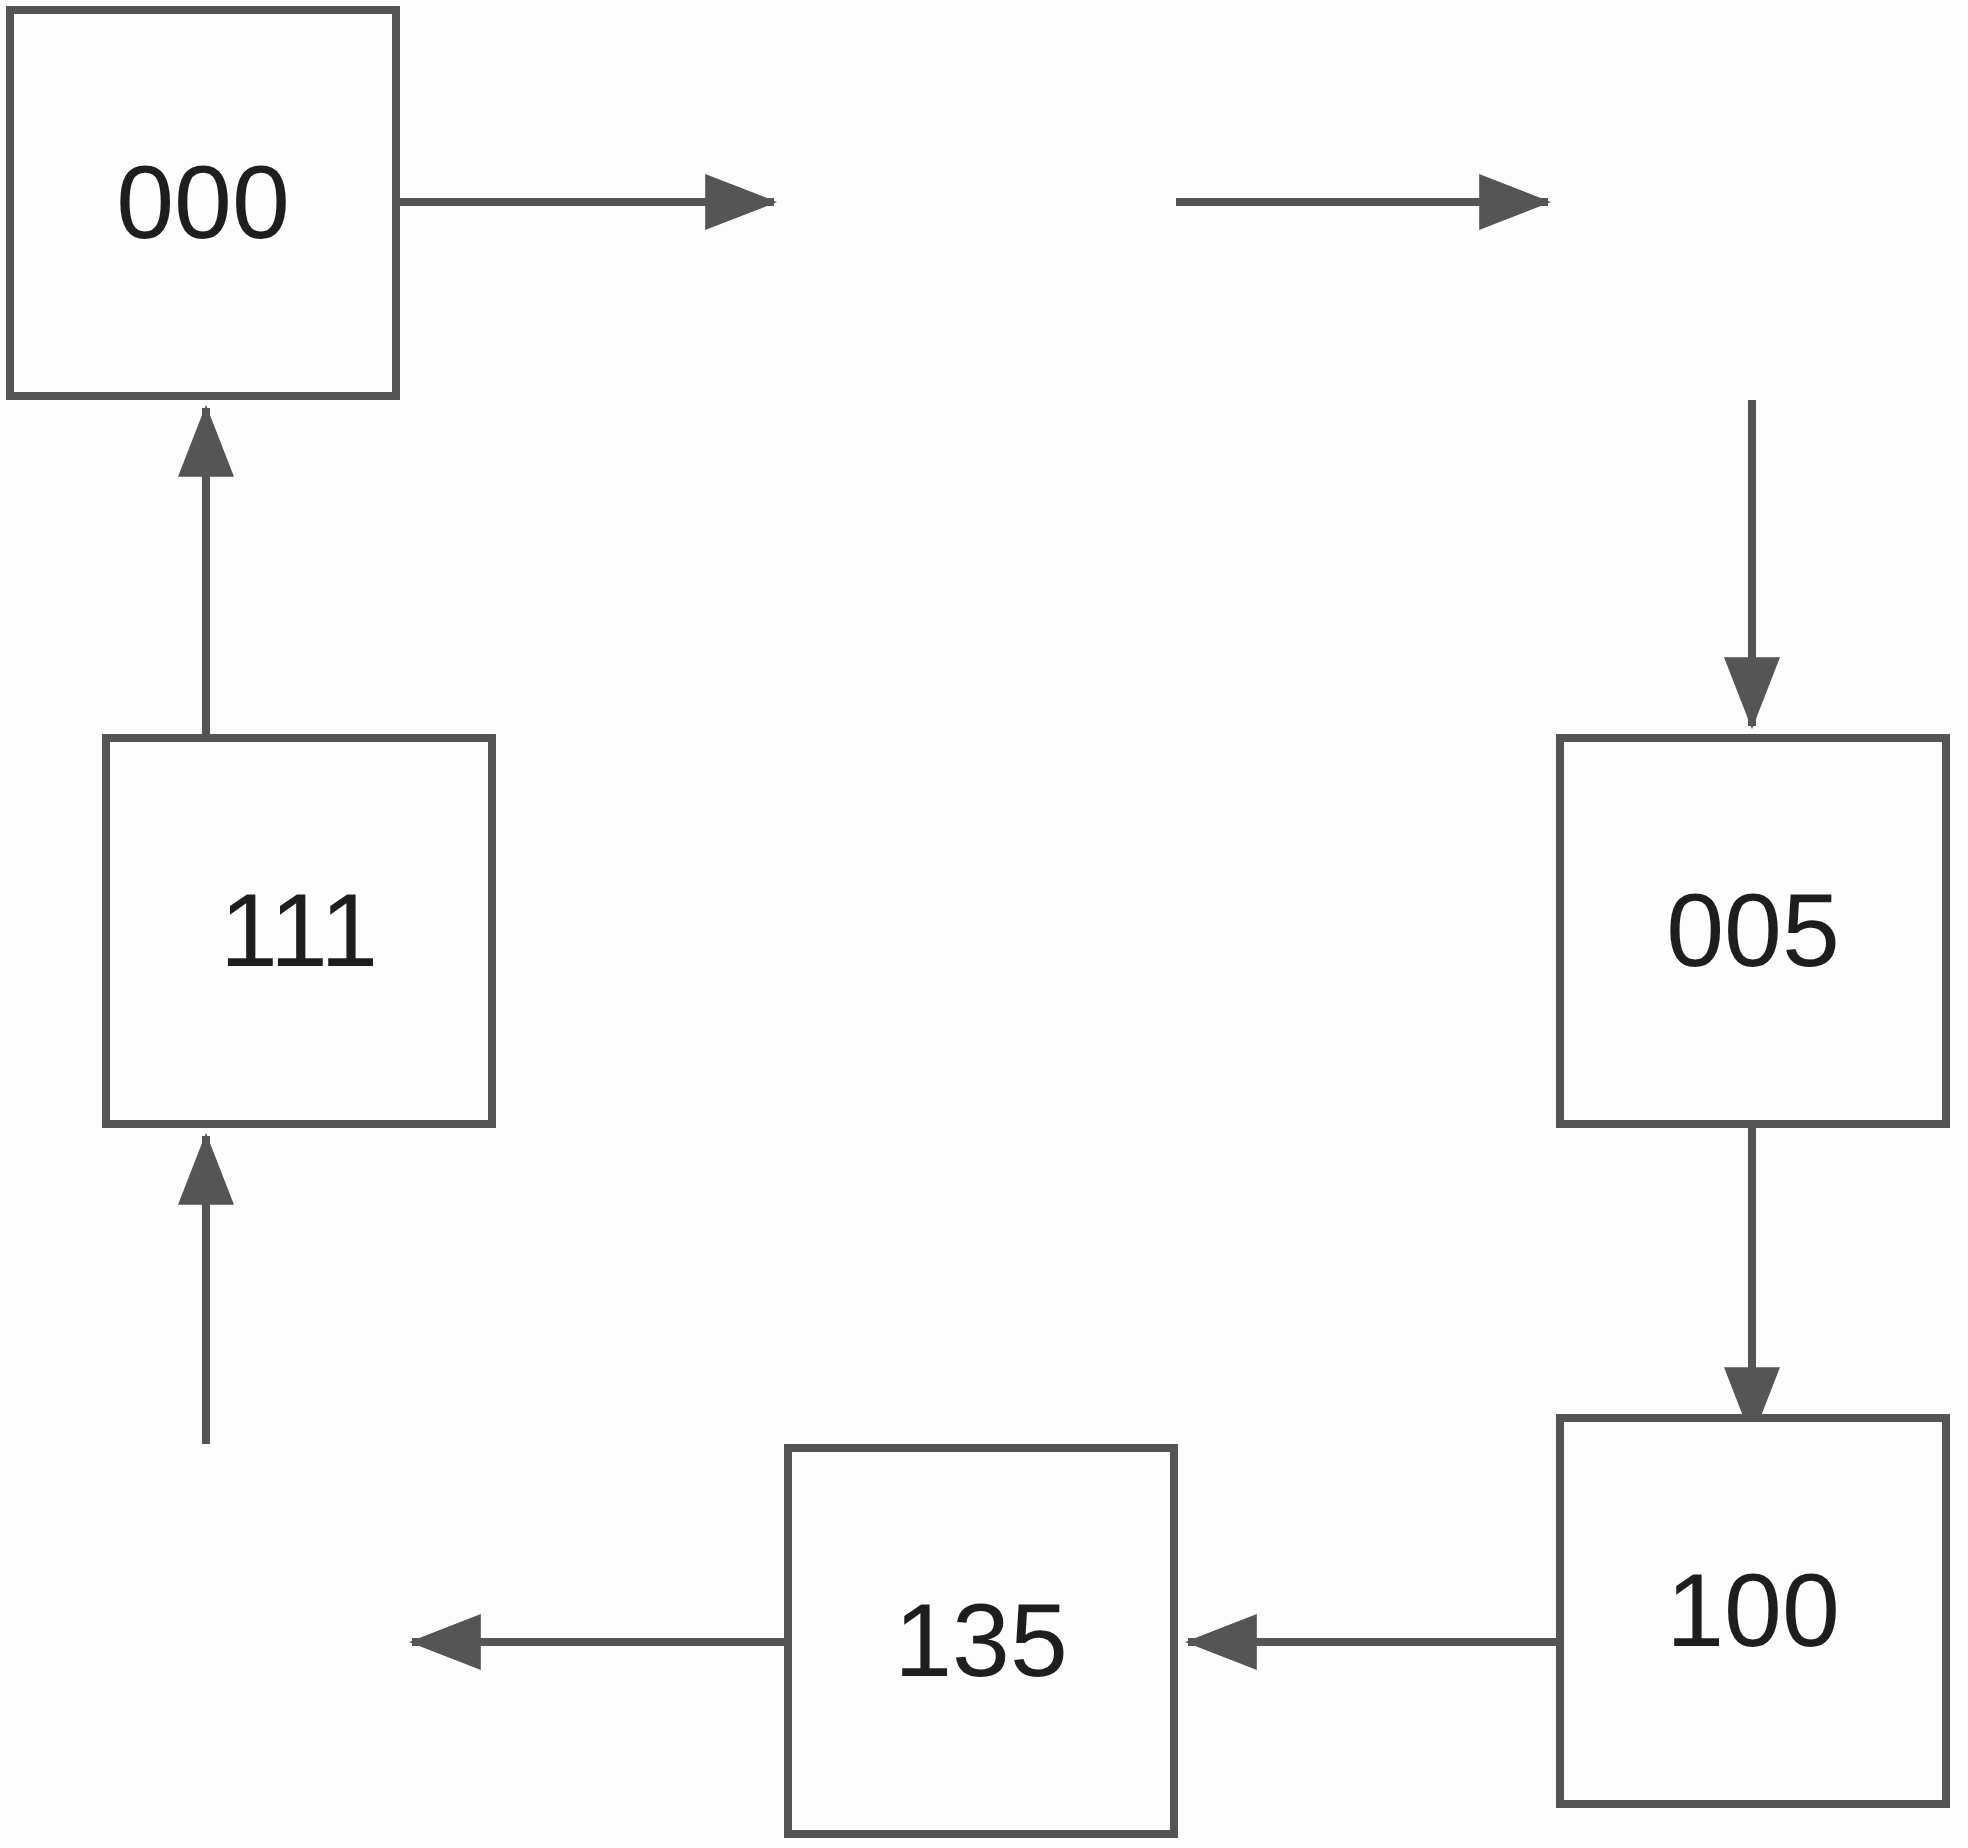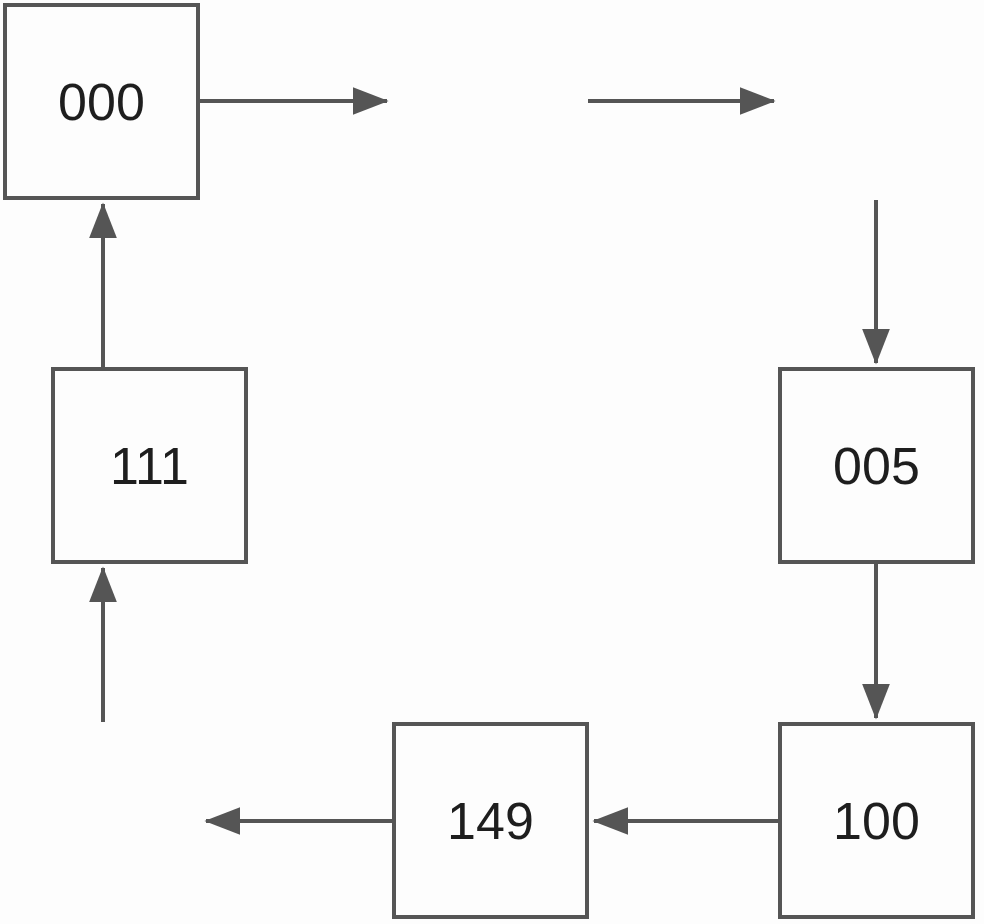--- a/index.html
+++ b/index.html
@@ -48,21 +48,21 @@
     text-align: center;
   }
   
   .n-000 { left: 3px;   top: 3px;   }
   .n-001 { left: 391px; top: 3px;   }
   .n-010 { left: 778px; top: 3px;   }
   .n-111 { left: 3px;   top: 367px; margin-left: 48px; }
   .n-011 { left: 778px; top: 367px; }
   .n-110 { left: 3px;   top: 722px; }
   .n-101 { left: 392px; top: 722px; }
-  .n-100 { left: 778px; top: 722px; }
+  .n-100 { left: 778px; top: 707px; }
 </style>
 </head>
 <body>
 
 <div id="canvas">
 
   <svg id="edge-layer" width="984" height="924" viewBox="0 0 984 924" xmlns="http://www.w3.org/2000/svg">
     <defs>
       <marker id="arrowhead" markerWidth="9" markerHeight="7" refX="8.6" refY="3.5" orient="auto" markerUnits="strokeWidth">
         <polygon points="0 0, 9 3.5, 0 7" fill="#555555"></polygon>
@@ -111,20 +111,20 @@
   <div class="node n-111">
     <span class="node-label">111</span>
   </div>
 
   <div class="node n-011">
     <span class="node-label">005</span>
   </div>
 
 
   <div class="node n-101">
-    <span class="node-label">149</span>
+    <span class="node-label">135</span>
   </div>
 
   <div class="node n-100">
     <span class="node-label">100</span>
   </div>
 
 </div>
 
 </body></html>

